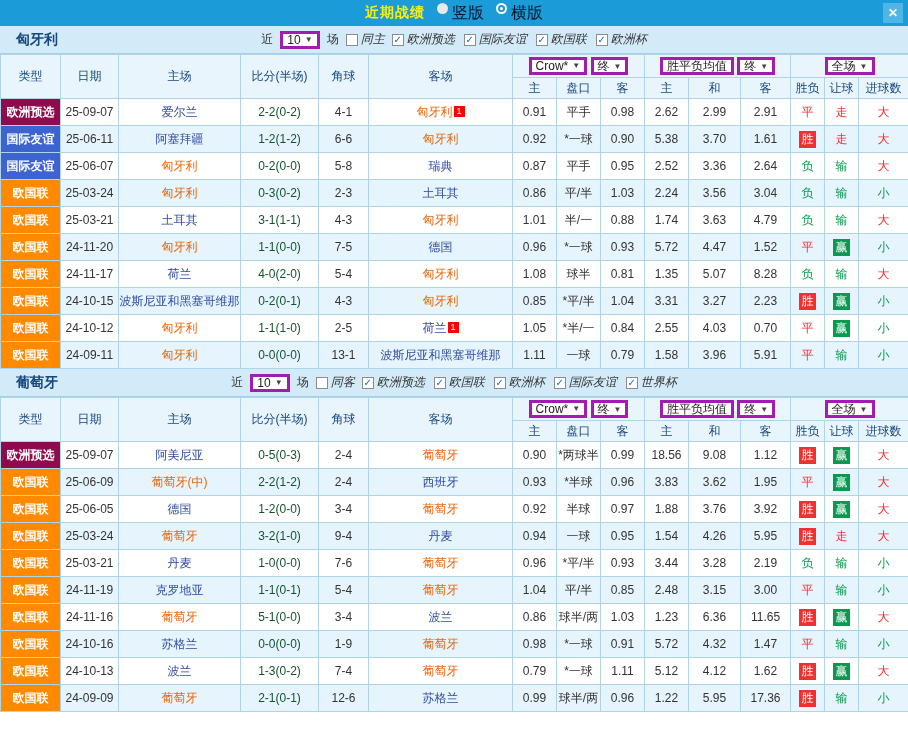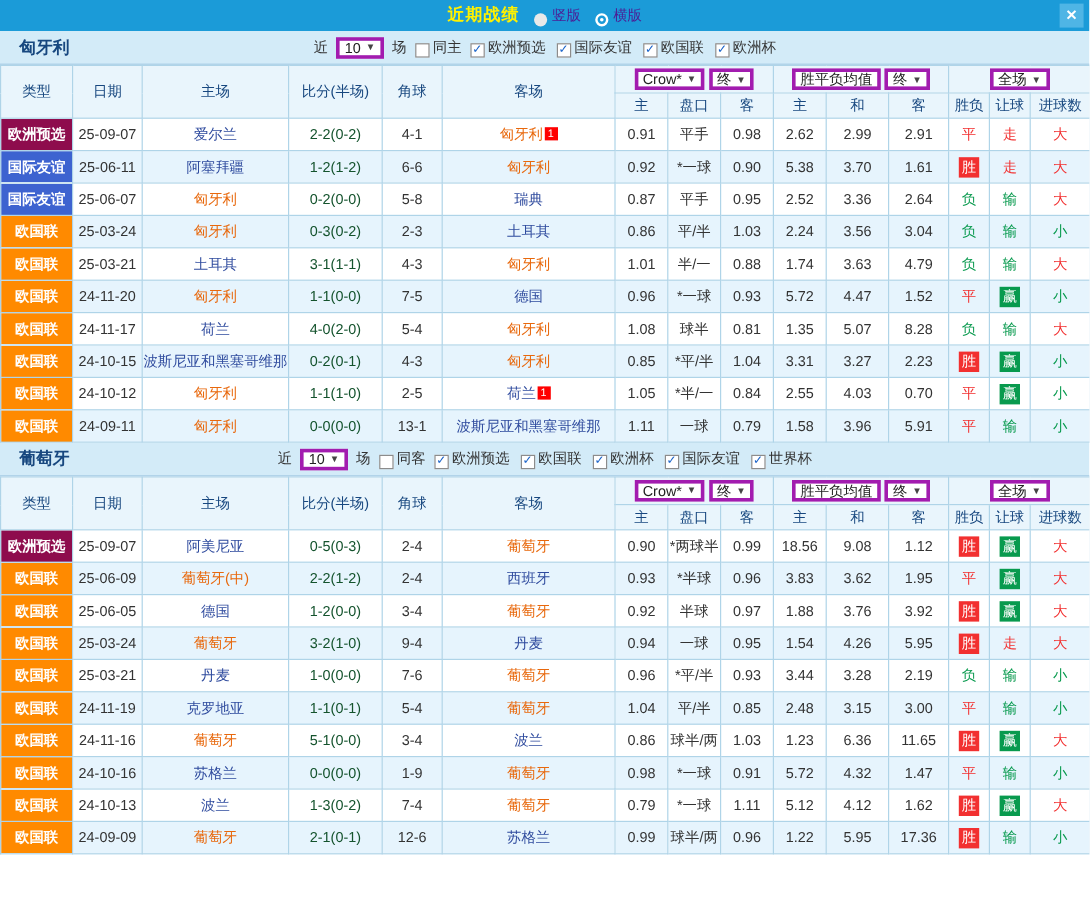--- a/index.html
+++ b/index.html
@@ -3,32 +3,32 @@
 <meta charset="utf-8">
 <style>
   * { box-sizing: border-box; margin: 0; padding: 0; }
   html,body { background:#fff; }
   body { font-family: "Liberation Sans", "DejaVu Sans", sans-serif; }
   .modal { width:908px; height:749px; overflow:hidden; background:#fff; position:relative; }
 
   
   .titlebar { height:26px; background:#1B9BD8; display:flex; align-items:center; justify-content:center; position:relative;font-family:Liberation Serif, serif; }
   .title { color:#FFF100; font-weight:bold; font-size:14px; letter-spacing:1px; }
-  .radio-opt { color:#4c1d95; font-size:12px; display:inline-flex; align-items:flex-end; gap:4px; margin-left:12px; cursor:pointer; }
+  .radio-opt { color:#0f172a; font-size:16px; display:inline-flex; align-items:flex-start; gap:4px; margin-left:12px; cursor:pointer; }
   .radio { width:11px; height:11px; border-radius:50%; background:#E9E9E9; display:inline-block; position:relative; }
   .radio.selected { background:transparent; border:2px solid #fff; }
   .radio.selected::after { content:""; position:absolute; left:2px; top:2px; width:3px; height:3px; border-radius:50%; background:#fff; }
   .close-btn { position:absolute; right:5px; top:3px; width:20px; height:20px; background:#4FB5E5; color:#fff; font-weight:bold; text-align:center; line-height:20px; font-size:12px; cursor:pointer; }
 
   
   .band { height:28px; background:#D3EBF8; border-bottom:1px solid #A9CEE5; display:flex; align-items:center; position:relative; font-size:12px; color:#333; }
   .team-name { position:absolute; left:16px; font-size:14px; font-weight:bold; color:#17477F; }
   .filters { margin:0 auto; display:flex; align-items:center; gap:7px; }
   .comps { display:inline-flex; align-items:center; gap:9px; }
-  .chk-opt { display:inline-flex; align-items:flex-end; gap:3px; cursor:pointer; color:#333; }
+  .chk-opt { display:inline-flex; align-items:center; gap:3px; cursor:pointer; color:#333;font-style:italic; }
   .chk { width:12px; height:12px; border:1px solid #8C8C8C; background:#fff; display:inline-flex; align-items:center; justify-content:center; font-size:10px; line-height:1; color:#1A63C9; font-weight:bold; }
 
   
   .fselect { display:inline-flex; align-items:center; gap:4px; background:#fff; border:3px solid #a21caf; padding:1px 4px; height:18px; font-size:12px; color:#222; cursor:pointer; white-space:nowrap; }
   .fselect .arrow { font-size:8px; color:#444; }
 
   
   table { border-collapse:collapse; width:908px; table-layout:fixed; font-size:12px; }
   th, td { border:1px solid #AFD4E8; text-align:center; padding:0; overflow:hidden; white-space:nowrap; }
   thead th { background:#E9F5FC; color:#17477F; font-weight:normal; height:23px; }

